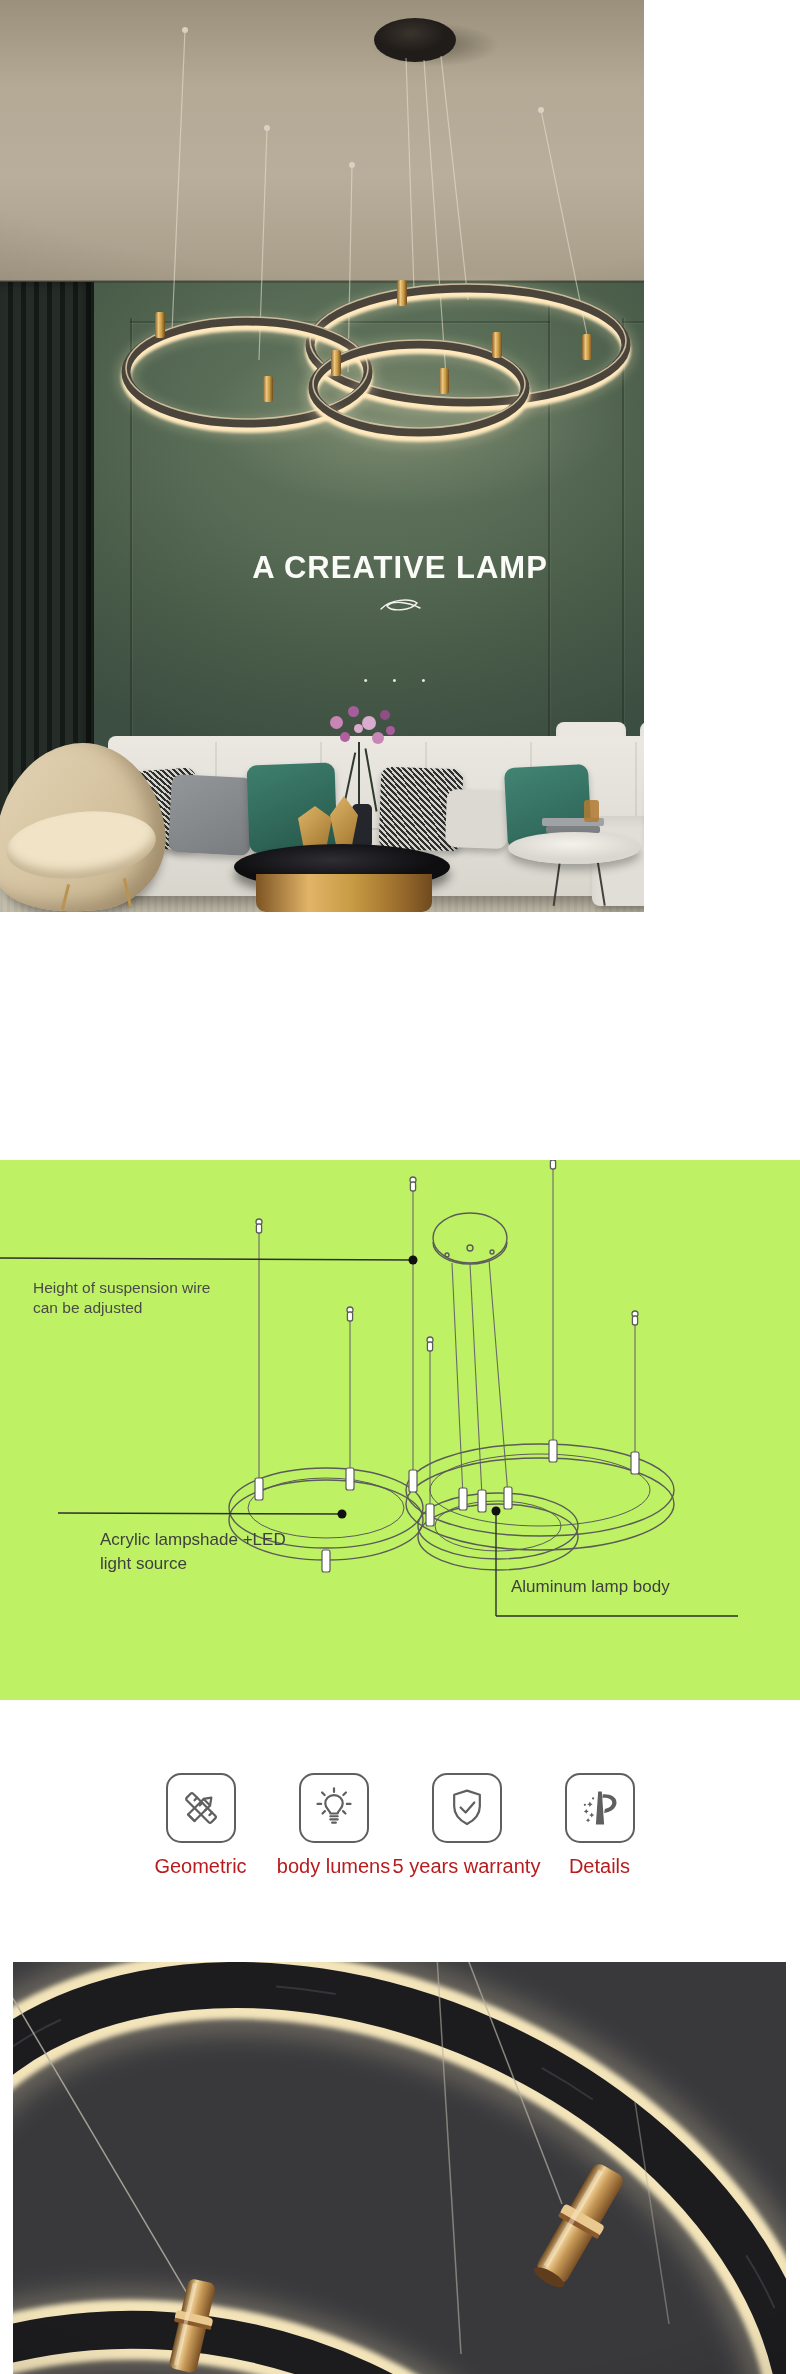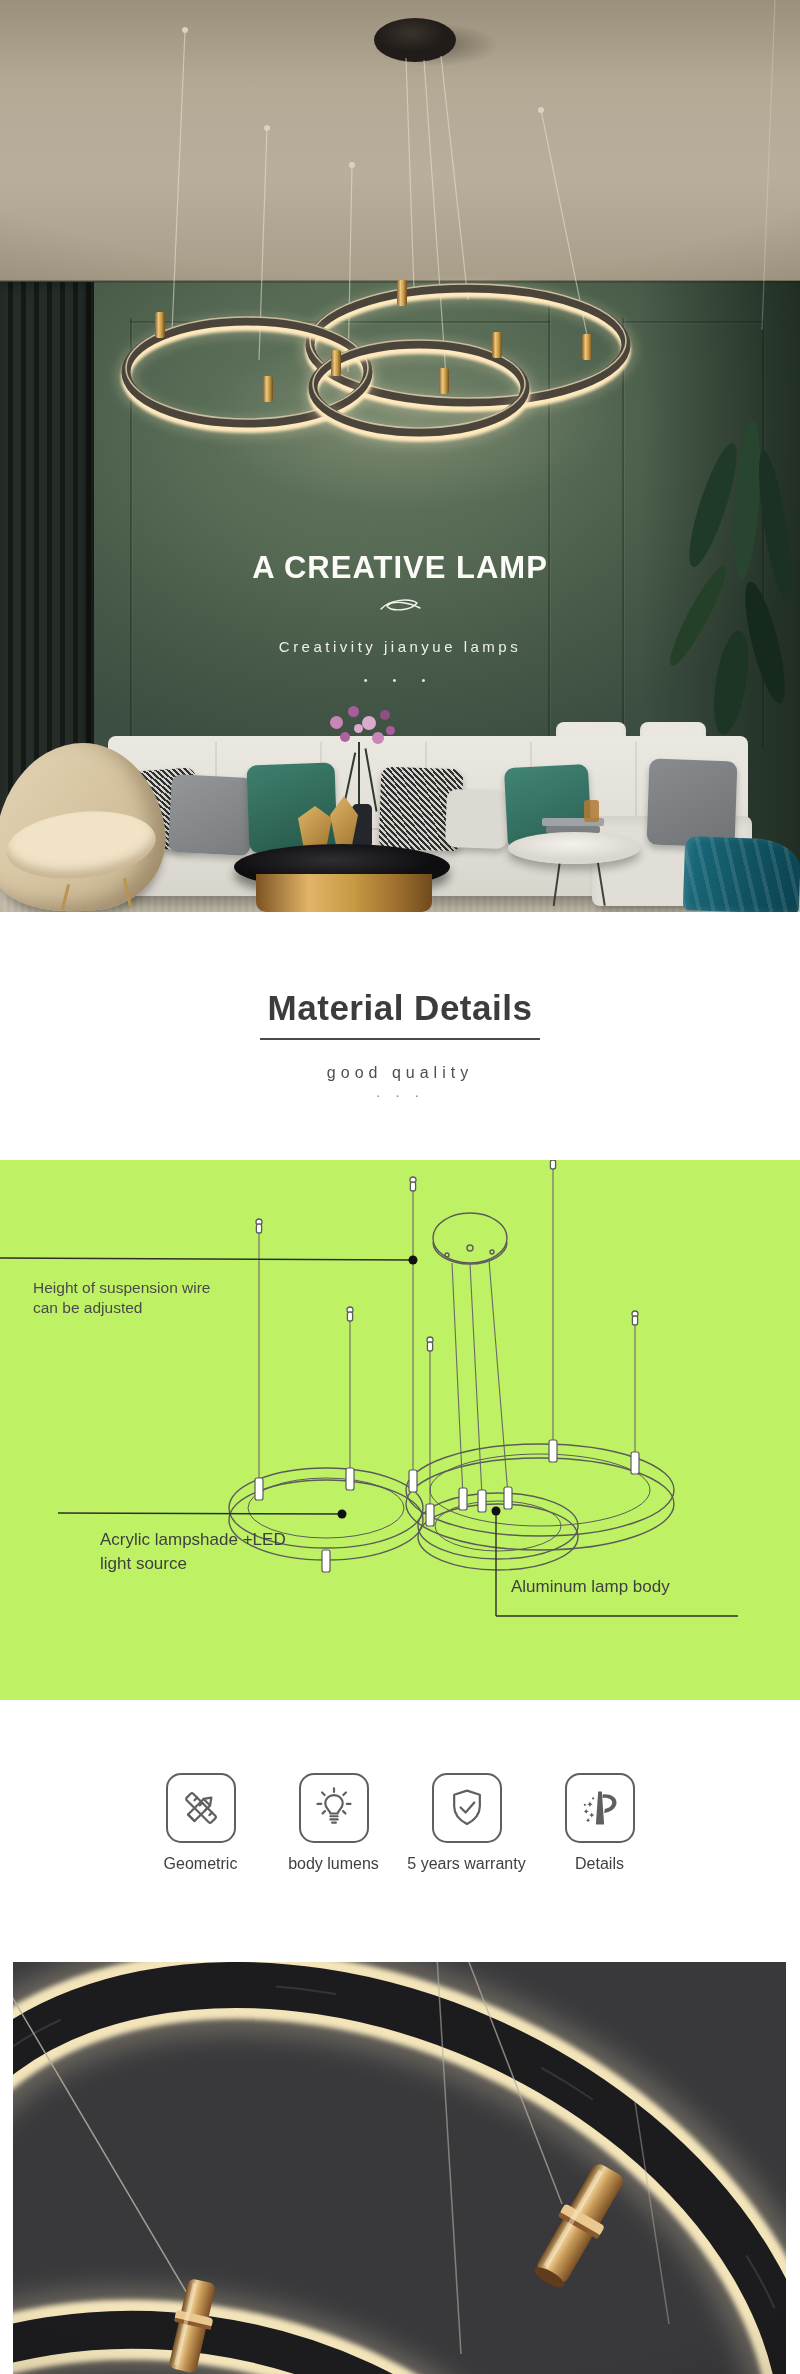--- a/index.html
+++ b/index.html
@@ -1,21 +1,21 @@
 <!DOCTYPE html>
 <html><head>
 <meta charset="utf-8">
 <style>
   html,body{margin:0;padding:0;background:#fff;}
   .page{position:relative;width:800px;height:2374px;background:#fff;overflow:hidden;
         font-family:"Liberation Sans", sans-serif;}
   .abs{position:absolute;}
 
   
-  #hero{left:0;top:0;width:800px;height:912px;overflow:hidden;background:#50634f;text-decoration:underline;}
+  #hero{left:0;top:0;width:644px;height:912px;overflow:hidden;background:#50634f;text-decoration:underline;}
   .ceiling{left:0;top:0;width:800px;height:283px;
     background:linear-gradient(180deg,#9a907b 0%,#b3a995 30%,#b8ae9b 62%,#a79d89 100%);}
   .ceiling-vig{left:0;top:0;width:800px;height:283px;
     background:radial-gradient(130% 160% at 50% 10%,rgba(0,0,0,0) 55%,rgba(40,35,25,.35) 100%);}
   .wall{left:0;top:281px;width:800px;height:631px;
     background:radial-gradient(60% 55% at 46% 22%,#64785f 0%,#576b55 38%,#495c49 68%,#3c4e41 100%);}
   .wall-glow{left:130px;top:300px;width:560px;height:240px;border-radius:50%;
     background:radial-gradient(closest-side,rgba(255,240,205,.16),rgba(255,240,205,0) 75%);}
   .wall-vig-r{left:640px;top:281px;width:160px;height:631px;
     background:linear-gradient(270deg,rgba(8,18,11,.55),rgba(8,18,11,0));}
@@ -100,21 +100,21 @@
   .dg-text{font-size:15.5px;fill:#4a4a4a;}
   .dg-text2{font-size:17px;fill:#3f3f3f;}
 
   
   #features{left:0;top:1700px;width:800px;height:262px;background:#fff;
     display:flex;justify-content:center;align-items:flex-start;gap:63px;padding-top:73px;box-sizing:border-box;}
   .feat{width:70px;text-align:center;position:relative;}
   .feat-box{width:70px;height:70px;border:2.5px solid #5f5f5f;border-radius:15px;box-sizing:border-box;
     display:flex;align-items:center;justify-content:center;}
   .feat-label{position:absolute;left:50%;transform:translateX(-50%);top:82px;white-space:nowrap;
-    font-size:16px;color:#404040;text-align:right;}
+    font-size:20px;color:#b91c1c;text-align:right;}
 
   
   #bottomphoto{left:13px;top:1962px;width:773px;height:412px;background:#39393c;overflow:hidden;}
   .bp-vig{position:absolute;inset:0;
     background:radial-gradient(120% 110% at 50% 40%,rgba(0,0,0,0) 55%,rgba(0,0,0,.28) 100%);}
 </style>
 </head>
 <body>
 
 <div class="page">
@@ -263,29 +263,23 @@
     <div class="abs vase"></div>
     <div class="abs gold-obj" style="left:298px;top:806px;width:34px;height:44px;clip-path:polygon(50% 0,100% 28%,82% 100%,18% 100%,0 28%);"></div>
     <div class="abs gold-obj" style="left:330px;top:796px;width:28px;height:54px;clip-path:polygon(50% 0,100% 35%,75% 100%,25% 100%,0 35%);"></div>
     <div class="abs ctable-top"></div>
     <div class="abs ctable-base"></div>
 
     <div class="abs hero-title">A CREATIVE LAMP</div>
     <svg class="abs" style="left:378px;top:596px;" width="44" height="20" viewBox="0 0 44 20">
       <path d="M3 13 C12 3, 32 2, 39 7 C33 15, 13 16, 9 10 C15 4, 30 6, 42 12" fill="none" stroke="#f3f3ee" stroke-width="1.4" stroke-linecap="round"></path>
     </svg>
-    <div class="abs hero-sub">Creativity jianyue lamps</div>
     <div class="abs hero-dots">• • •</div>
   </section>
 
-  <section class="abs" id="material">
-    <div class="mat-head">Material Details</div>
-    <div class="mat-sub">good quality</div>
-    <div class="mat-dots">· · ·</div>
-  </section>
 
   <section class="abs" id="diagram">
     <svg width="800" height="540" viewBox="0 0 800 540">
 
       <g fill="none" stroke="#5b5b5b" stroke-width="1.4">
         <ellipse cx="470" cy="78" rx="37" ry="25"></ellipse>
         <path d="M433 82 a37 22 0 0 0 74 0"></path>
         <circle cx="470" cy="88" r="3"></circle>
           <circle cx="447" cy="95" r="2"></circle>
           <circle cx="492" cy="92" r="2"></circle>

